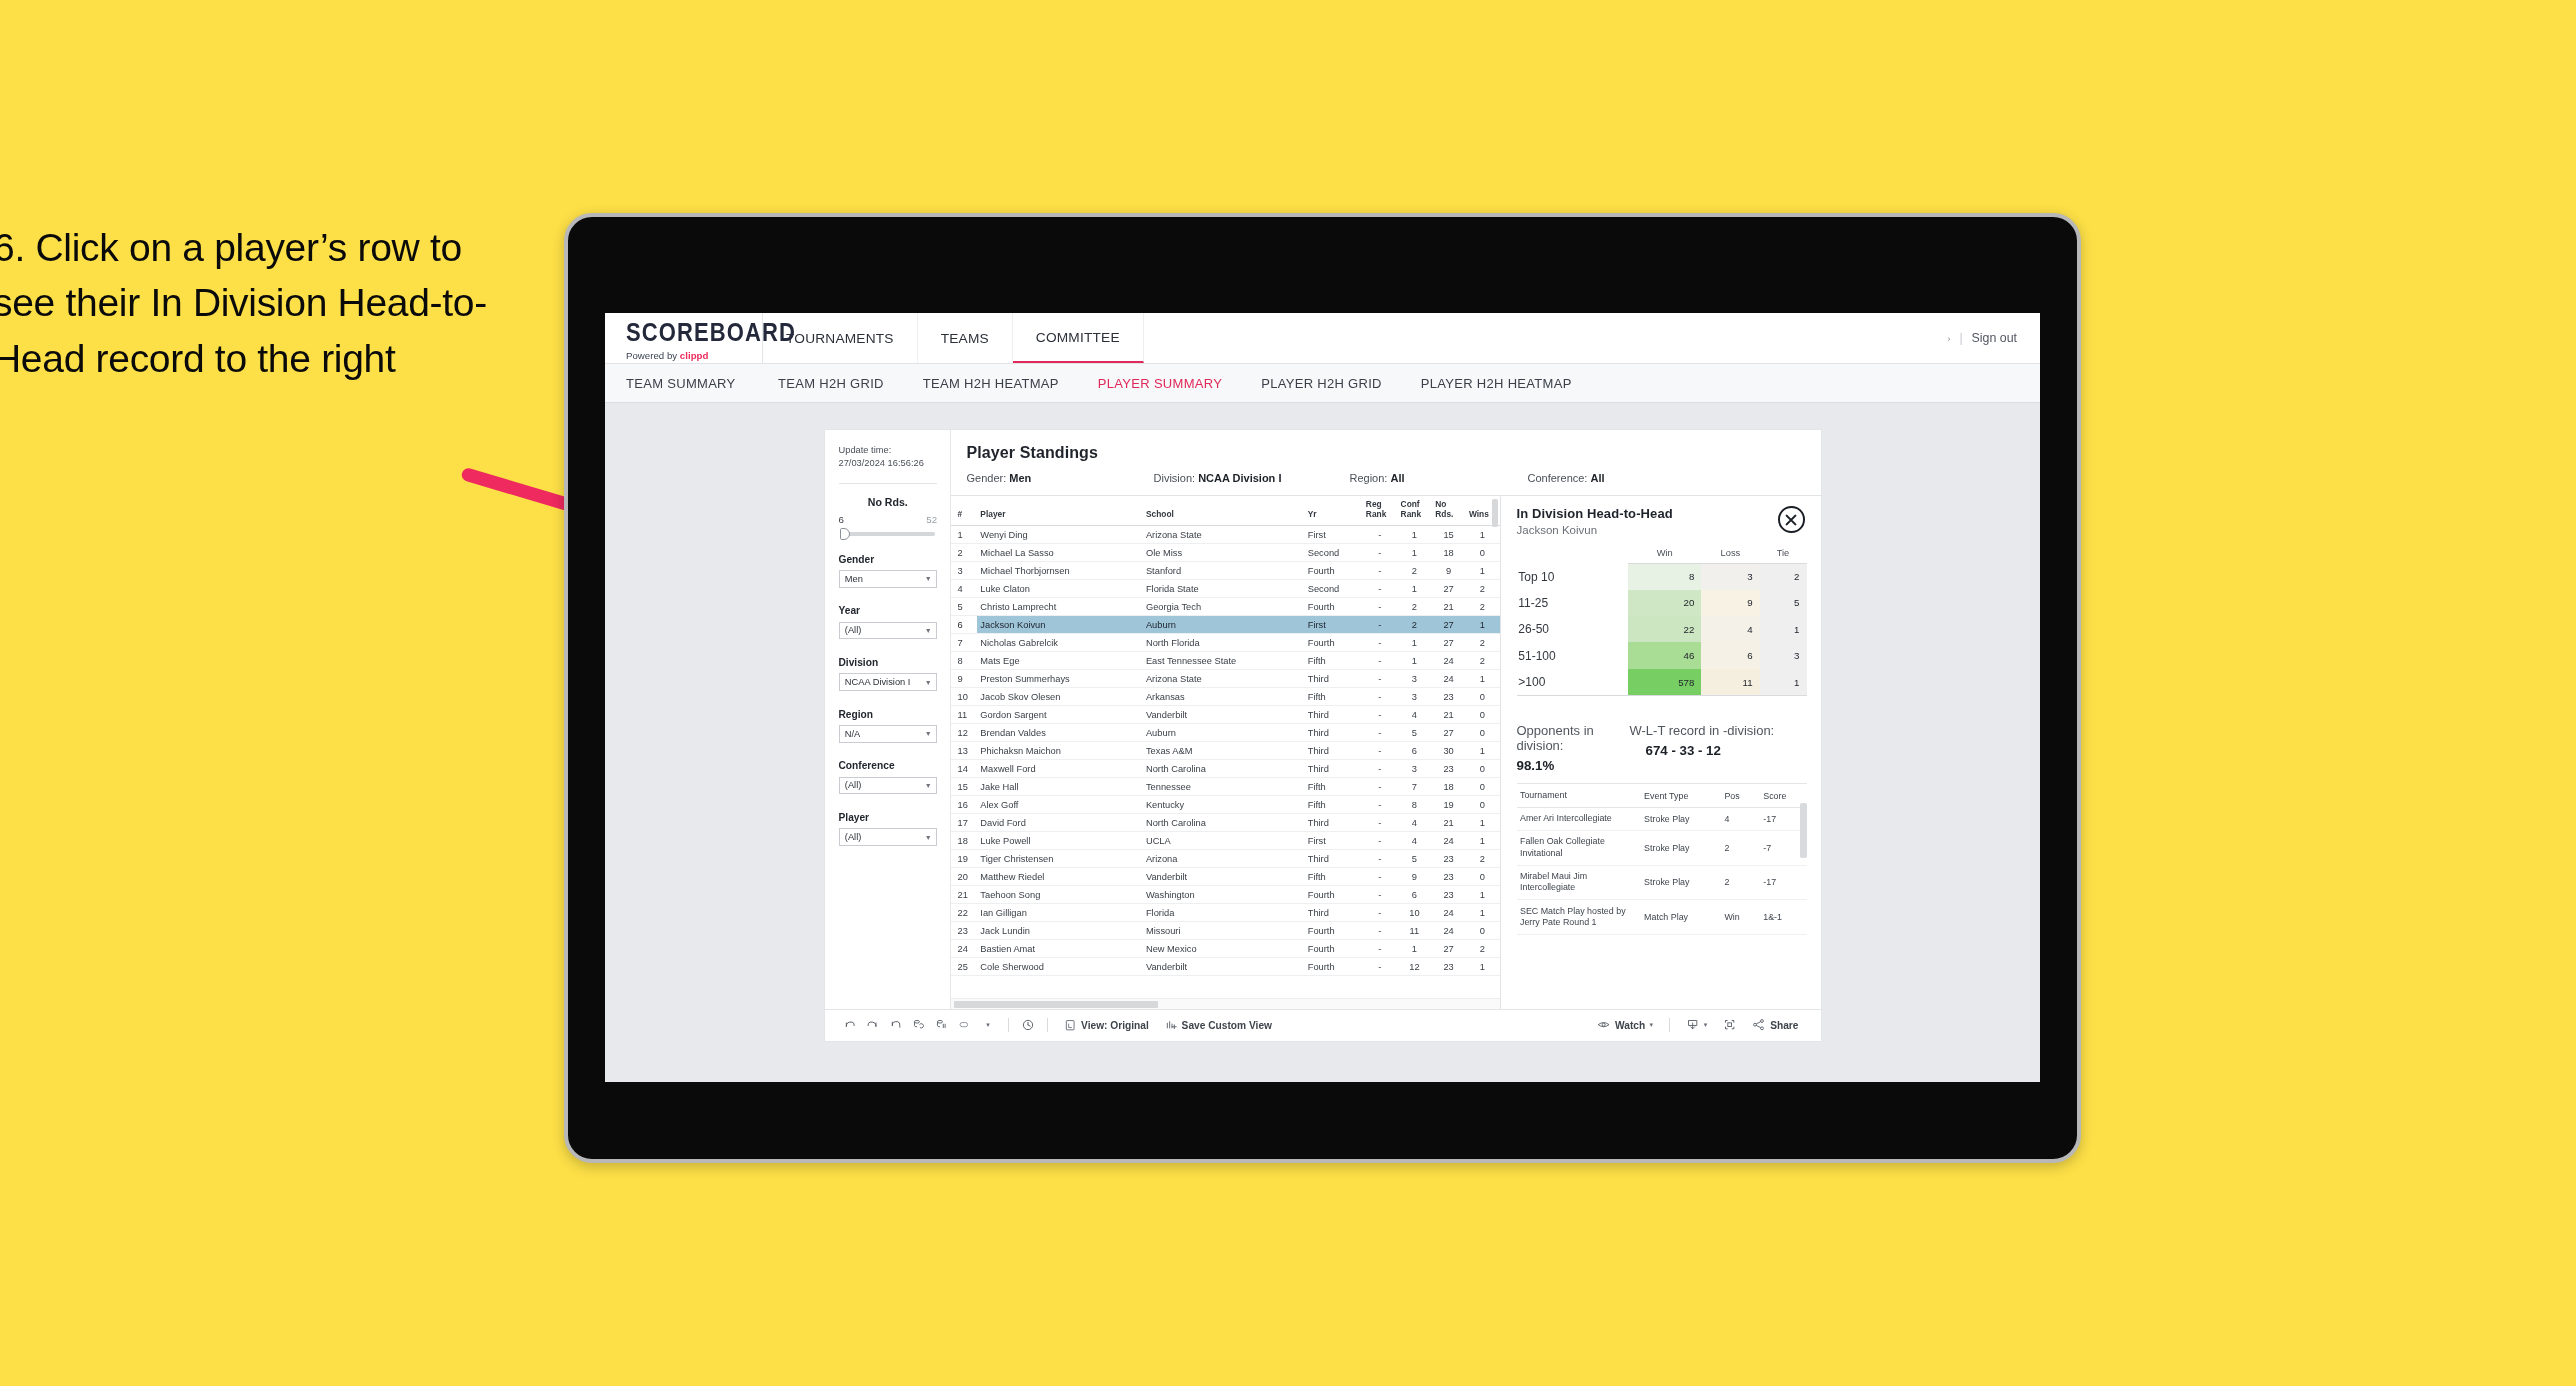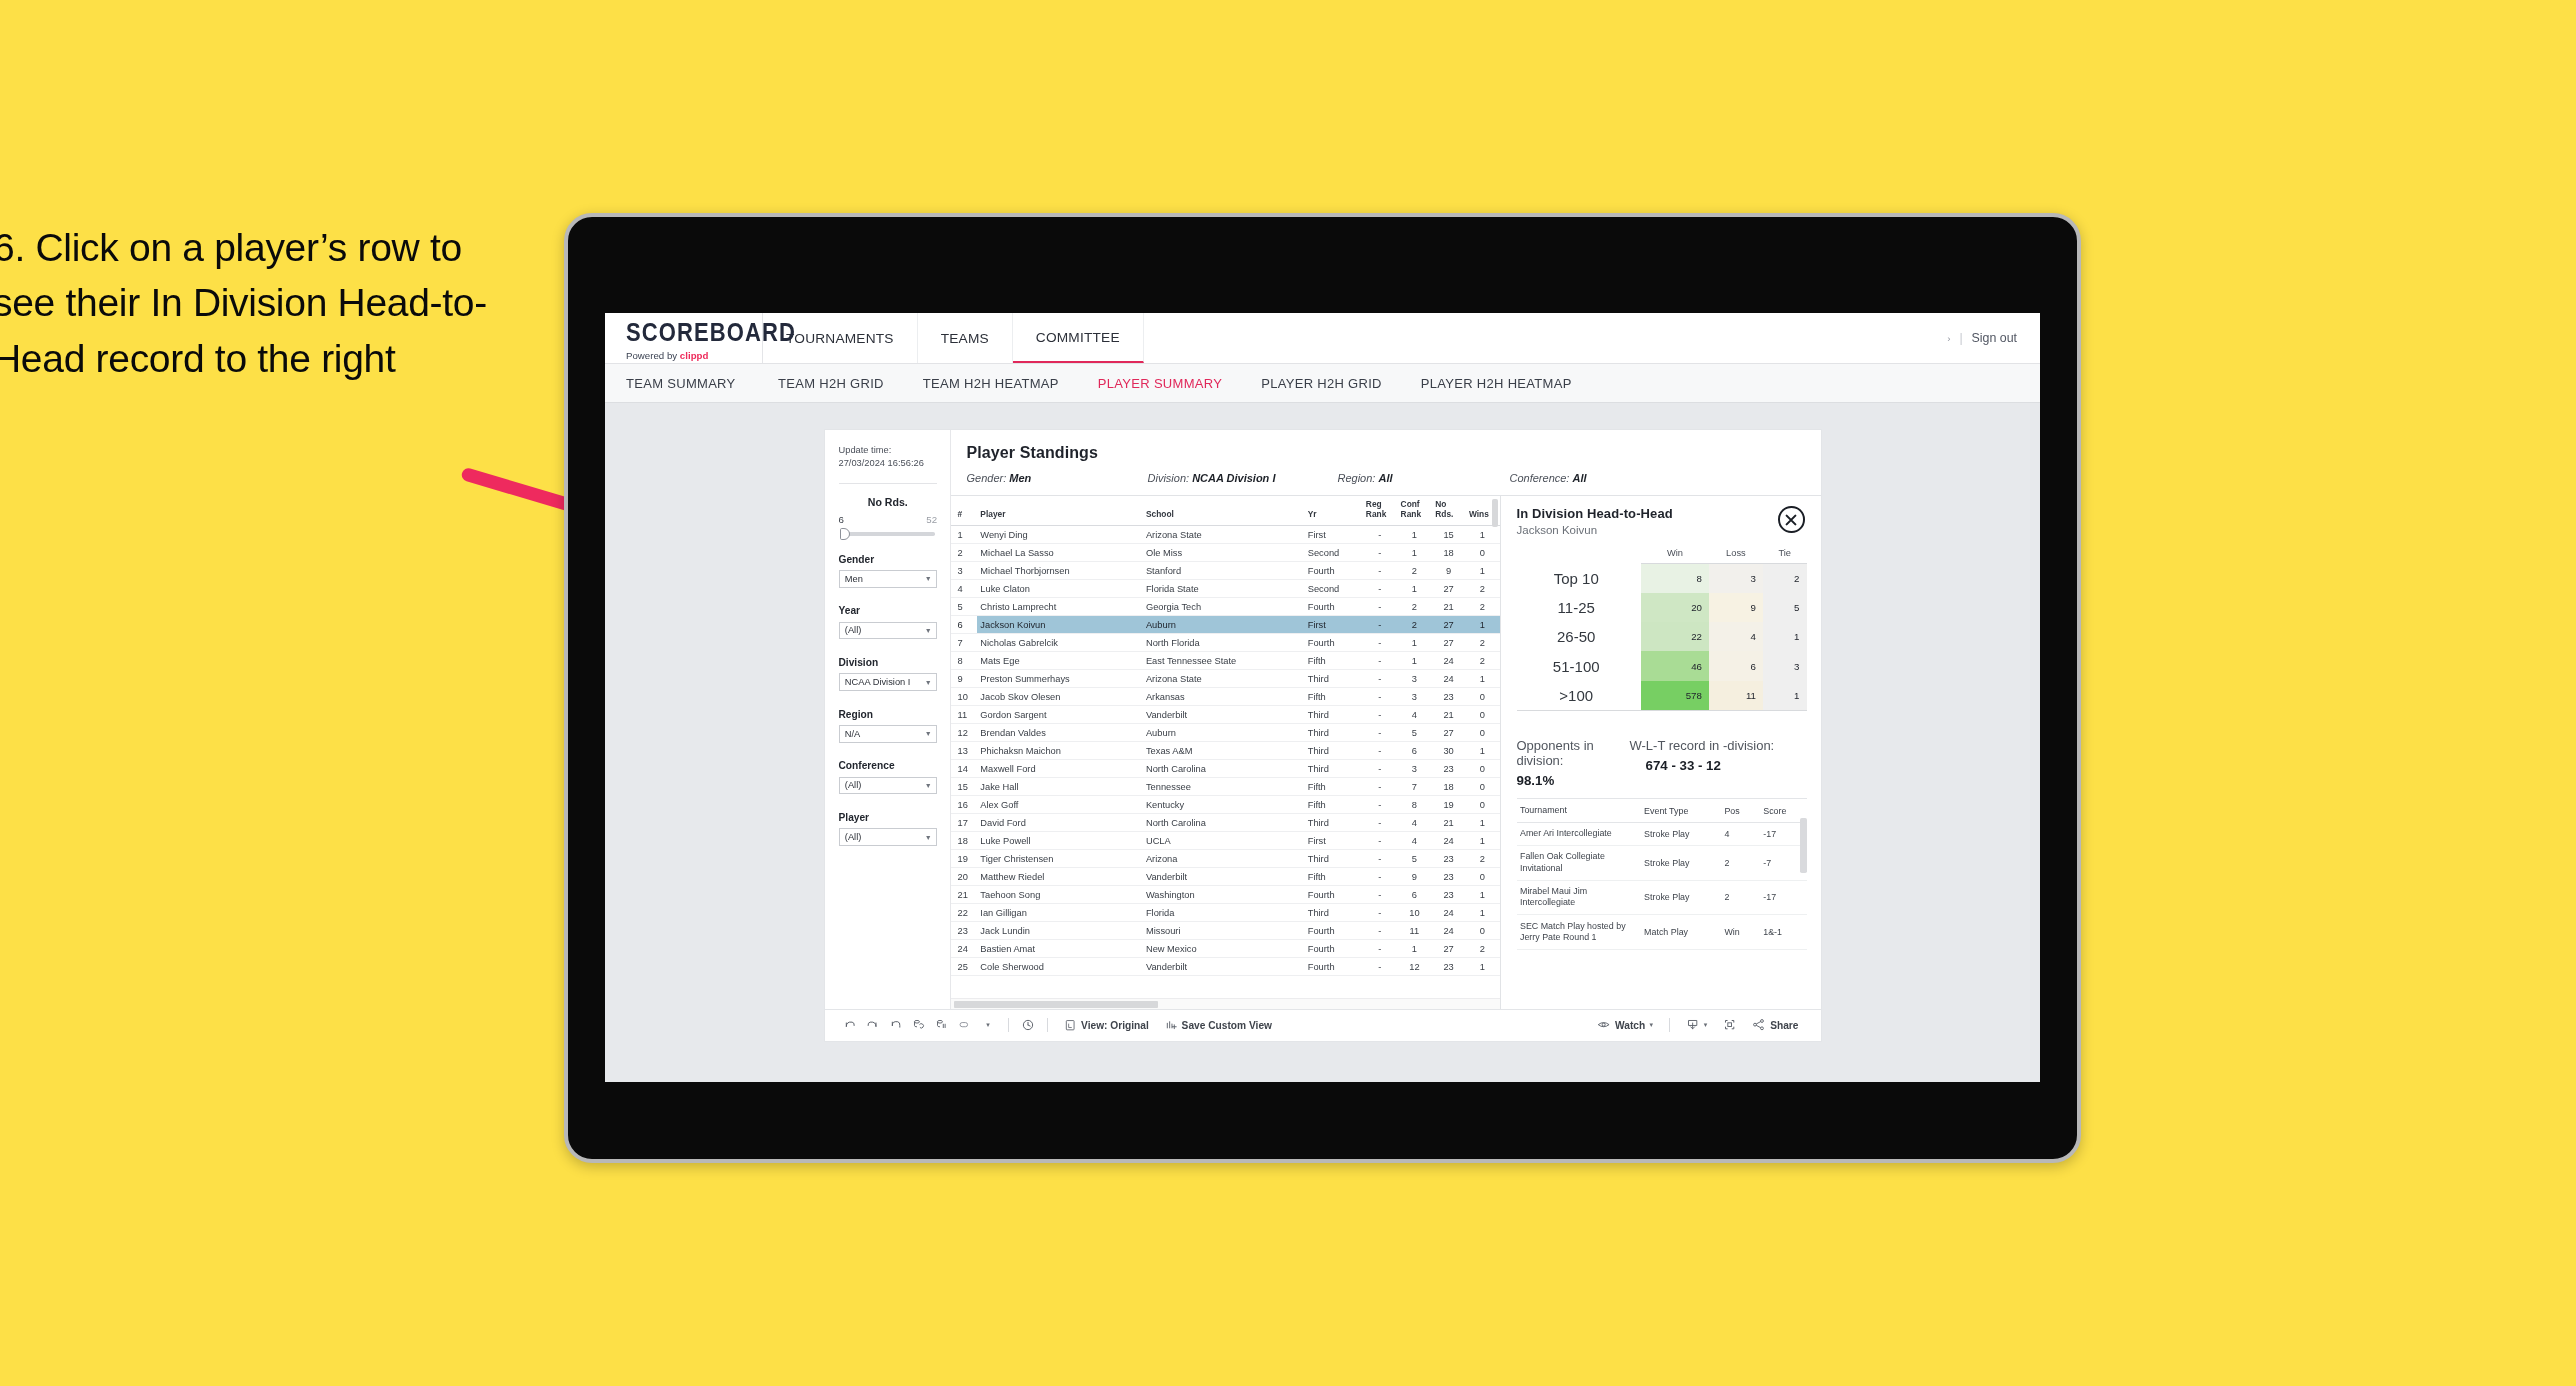--- a/index.html
+++ b/index.html
@@ -125,21 +125,21 @@
   .slider-track { position: relative; height: 3.5px; background: #d4d6da; border-radius: 1.8px; margin: 7px 1.8px 0 1.8px; }
   .slider-knob {
     position: absolute; left: 0; top: -4.4px; width: 9.7px; height: 12.4px;
     background: #fff; border: 1.3px solid #8d9199; border-radius: 1.8px 6.2px 6.2px 1.8px;
   }
 
   
   .viz { flex: 1; display: flex; flex-direction: column; min-width: 0; }
   .viz-title { font-size: 16px; font-weight: bold; color: #1f232b; padding: 14px 0 0 16px; letter-spacing: 0.1px; }
   .viz-filters {
-    display: flex; padding: 10.6px 0 10.6px 16px; font-size: 11px; color: #4a4f58; gap: 4px; font-style: italic;
+    display: flex; padding: 10.6px 0 10.6px 16px; font-size: 11px; color: #4a4f58; gap: 10px;
   }
   .vf { white-space: nowrap; }
   .vf b { color: #1d2128; font-weight: bold; }
   .vf1 { width: 177px; } .vf2 { width: 186px; } .vf3 { width: 168px; }
 
   .panes { flex: 1; display: flex; min-height: 0; border-top: 0.9px solid #e1e3e6; }
 
   
   .tbl-pane { width: 549px; display: flex; flex-direction: column; min-width: 0; }
   .tbl-scroll { flex: 1; overflow: hidden; position: relative; }
@@ -184,21 +184,21 @@
   }
   .close-btn svg { display: block; }
 
   table.h2h { width: 100%; border-collapse: collapse; margin-top: 12.4px; font-size: 9.7px; }
   table.h2h th {
     font-weight: normal; color: #4a4f58; font-size: 9.3px; text-align: center;
     padding-bottom: 4.4px; border-bottom: 0.9px solid #d8dadd;
   }
   table.h2h th.rowhdr { border-bottom: none; }
   table.h2h td { padding: 6.2px 7px; text-align: right; color: #22262e; font-size: 9.7px; }
-  table.h2h td.rowlabel { text-align: center; color: #33383f; padding-left: 1.8px; font-size: 15px; }
+  table.h2h td.rowlabel { text-align: left; color: #33383f; padding-left: 1.8px; font-size: 12px; }
   .h2h-foot td { border-top: 0.9px solid #d8dadd; height: 0.9px; padding: 0; }
 
   .stats-row { display: flex; margin-top: 14px; }
   .stat { }
   .stat .lab { font-size: 13px; color: #51565e; }
   .stat .val { font-size: 13.3px; font-weight: bold; color: #1b1f26; margin-top: 5.3px; }
   .stat.s1 { width: 113px; }
   .stat.s2 .val { padding-left: 16px; }
 
   table.tourn { width: 100%; border-collapse: collapse; margin-top: 10.6px; font-size: 8.9px; }

